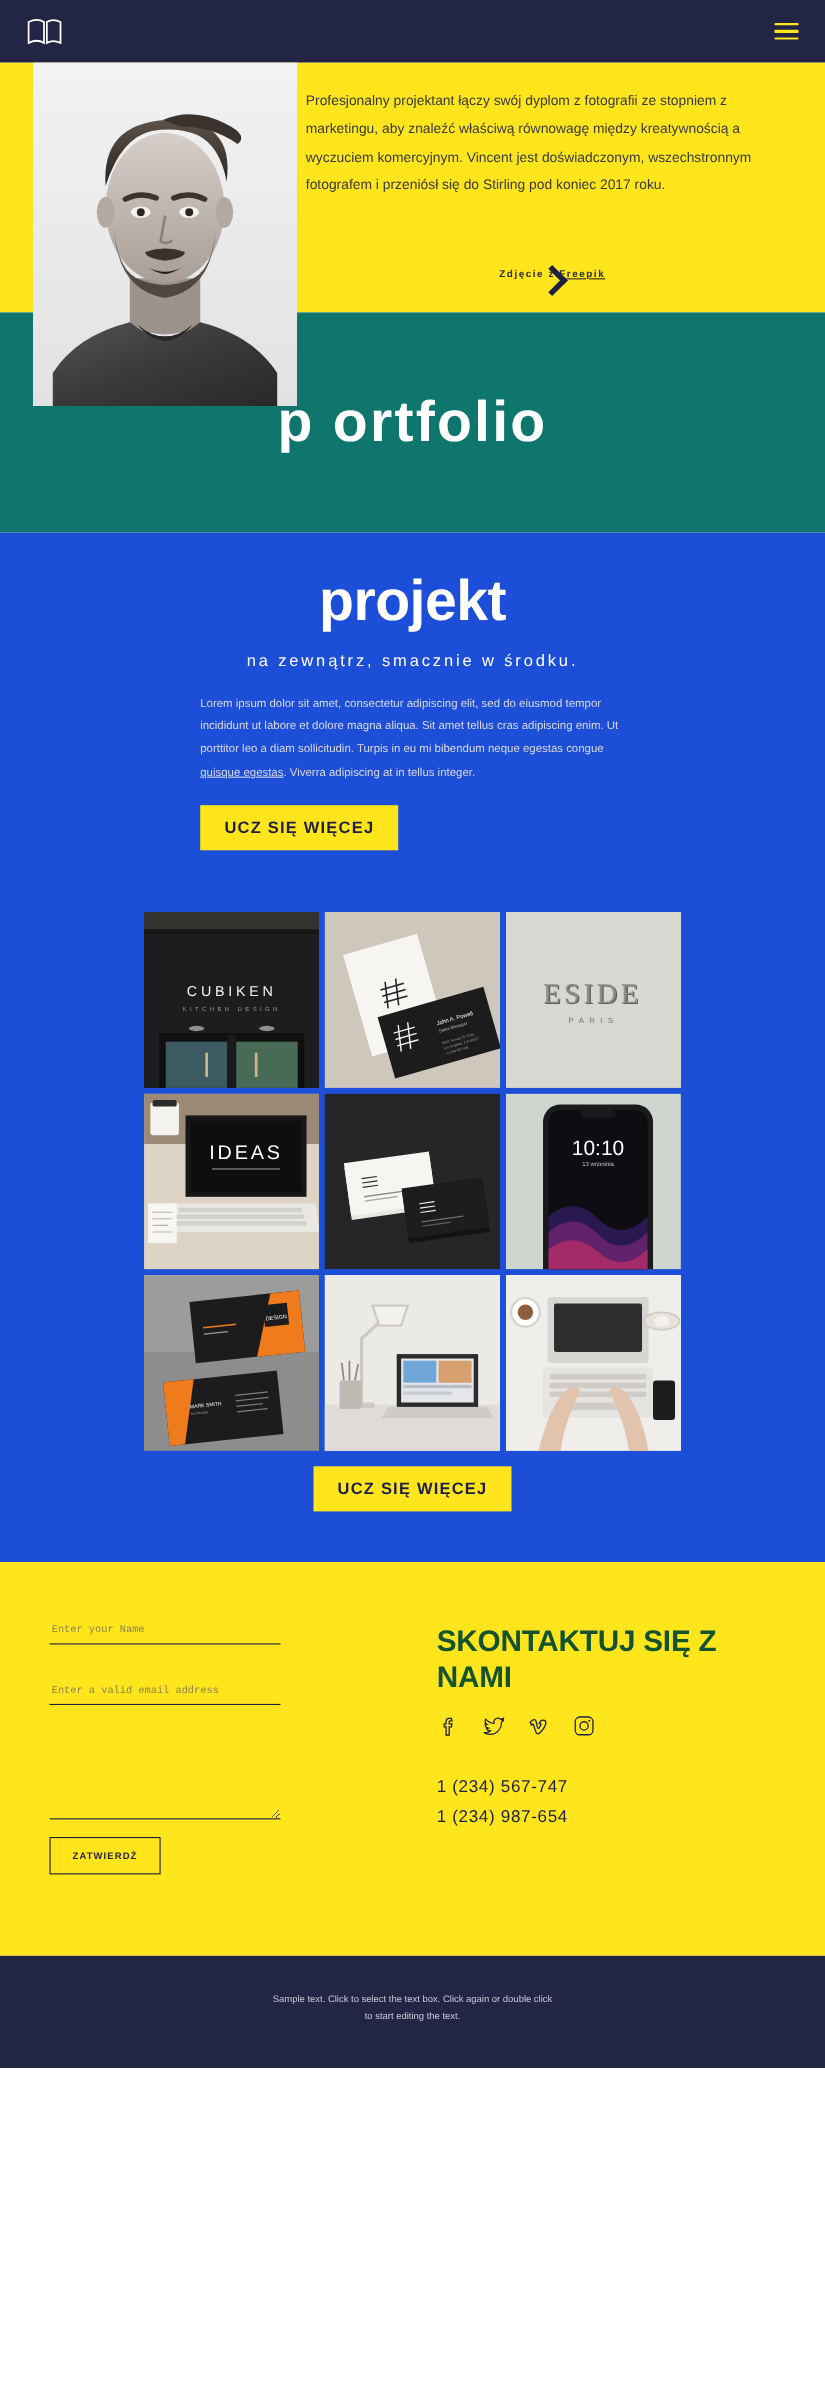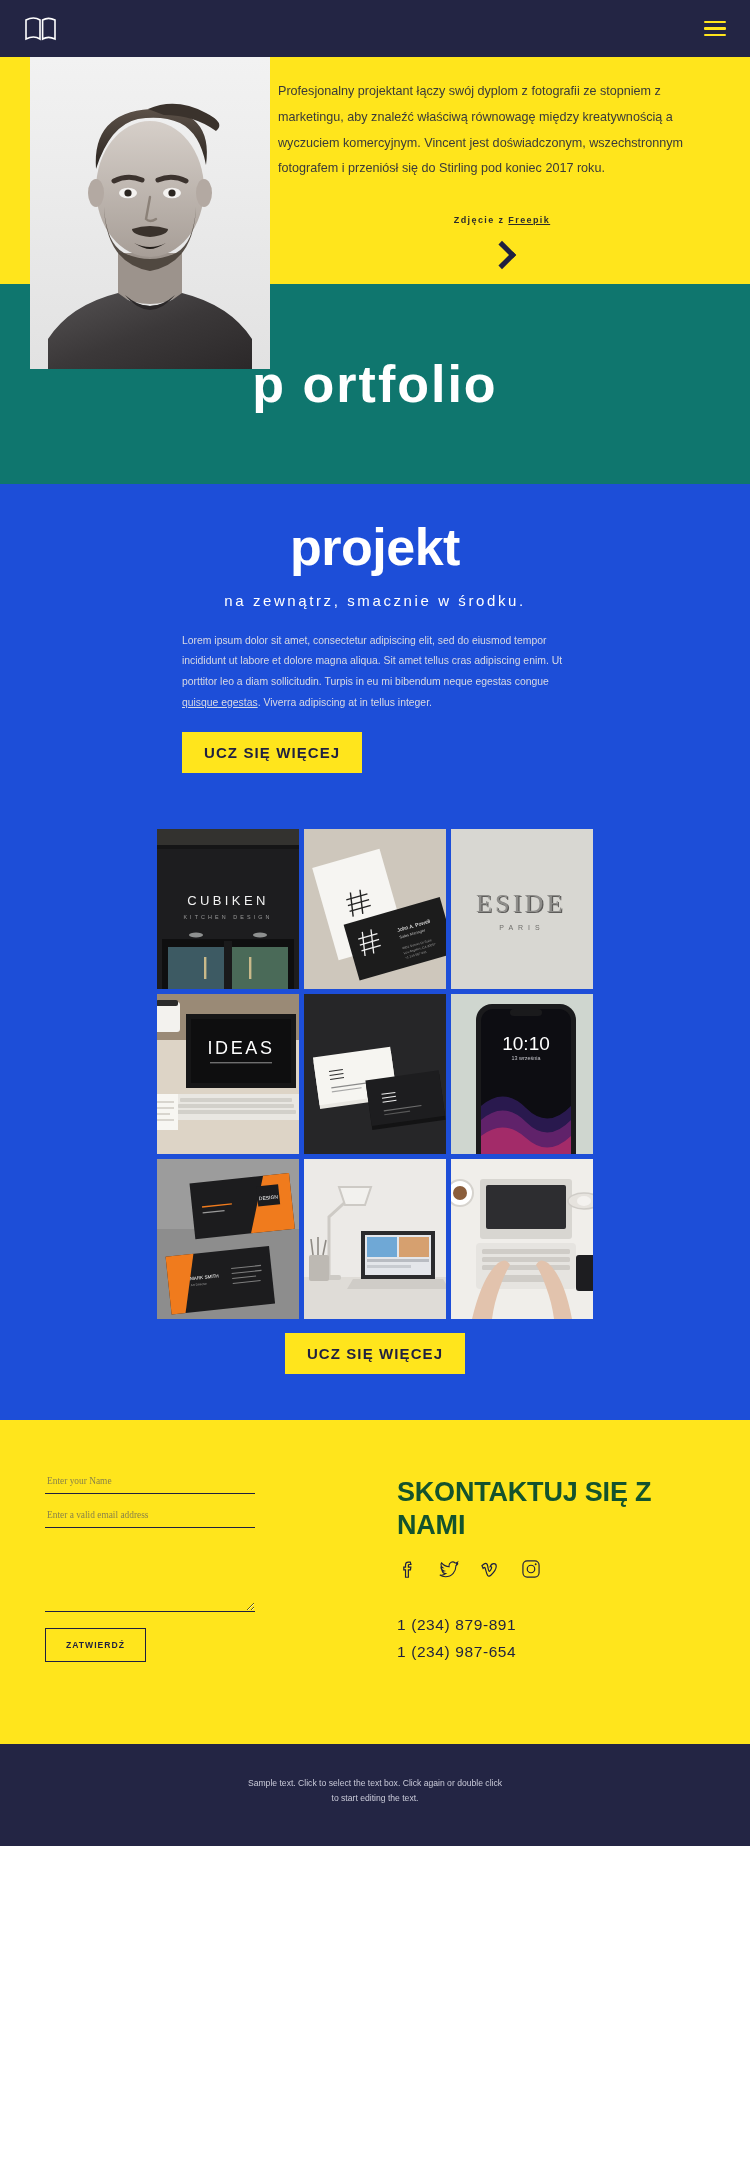--- a/index.html
+++ b/index.html
@@ -47,21 +47,21 @@
     top: 22px;
     width: 448px;
     text-align: left;
     color: #3a3a3a;
     font-size: 12.6px;
     line-height: 2.05;
   }
   .hero-credit {
     position: absolute;
     left: 278px;
-    top: 158px;
+    top: 187px;
     width: 448px;
     text-align: center;
     font-size: 9px;
     letter-spacing: 1.4px;
     font-weight: 700;
     color: #2c2c2c;
   }
   .hero-credit a { color: #2c2c2c; text-decoration: underline; }
   .hero-arrow {
     position: absolute;
@@ -137,21 +137,21 @@
     letter-spacing: 1.1px;
     padding: 12px 22px;
     border: none;
     cursor: pointer;
     font-family: "Liberation Sans", sans-serif;
   }
   .btn-left-wrap { width: 386px; margin: 18px auto 0; text-align: left; }
 
   
   .gallery {
-    width: 436px;
+    width: 488px;
     margin: 56px auto 0;
     display: grid;
     grid-template-columns: repeat(3, 1fr);
     gap: 5px;
     border-radius: 23px;
   }
   .gal-cell { width: 100%; height: 160px; overflow: hidden; position: relative; }
   .gal-cell svg { display: block; width: 100%; height: 100%; }
   .gal-caption {
     text-align: center;
@@ -173,22 +173,22 @@
   .contact-right { width: 375px; padding-left: 22px; padding-top: 4px; }
   .field {
     width: 210px;
     display: block;
     border: none;
     border-bottom: 1.3px solid #1f2040;
     background: transparent;
     font-size: 9.4px;
     color: #4a4a2a;
     padding: 4px 2px 7px 2px;
-    margin-bottom: 12px;
-    font-family: Liberation Serif, serif;
+    margin-bottom: 32px;
+    font-family: Liberation Mono, monospace;
     outline: none;
   }
   .field::placeholder { color: #8a8348; }
   .msgfield {
     width: 210px;
     height: 72px;
     border: none;
     border-bottom: 1.3px solid #1f2040;
     background: transparent;
     resize: vertical;
@@ -560,21 +560,21 @@
       <div class="soc">
         <svg viewBox="0 0 24 24" width="22" height="22" fill="none" stroke="#1f2040" stroke-width="1.3">
           <rect x="3.2" y="3.2" width="17.6" height="17.6" rx="4.6"></rect>
           <circle cx="12" cy="12" r="4.1"></circle>
           <circle cx="17.1" cy="6.9" r="1.05" fill="#1f2040" stroke="none"></circle>
         </svg>
       </div>
     </div>
 
     <div class="phones">
-      <div class="phone">1 (234) 879-891</div>
+      <div class="phone">1 (234) 567-747</div>
       <div class="phone">1 (234) 987-654</div>
     </div>
   </div>
 </div>
 
 <div class="footer">
   <div class="footer-text">Sample text. Click to select the text box. Click again or double click to start editing the text.</div>
 </div>
 
 </body></html>

